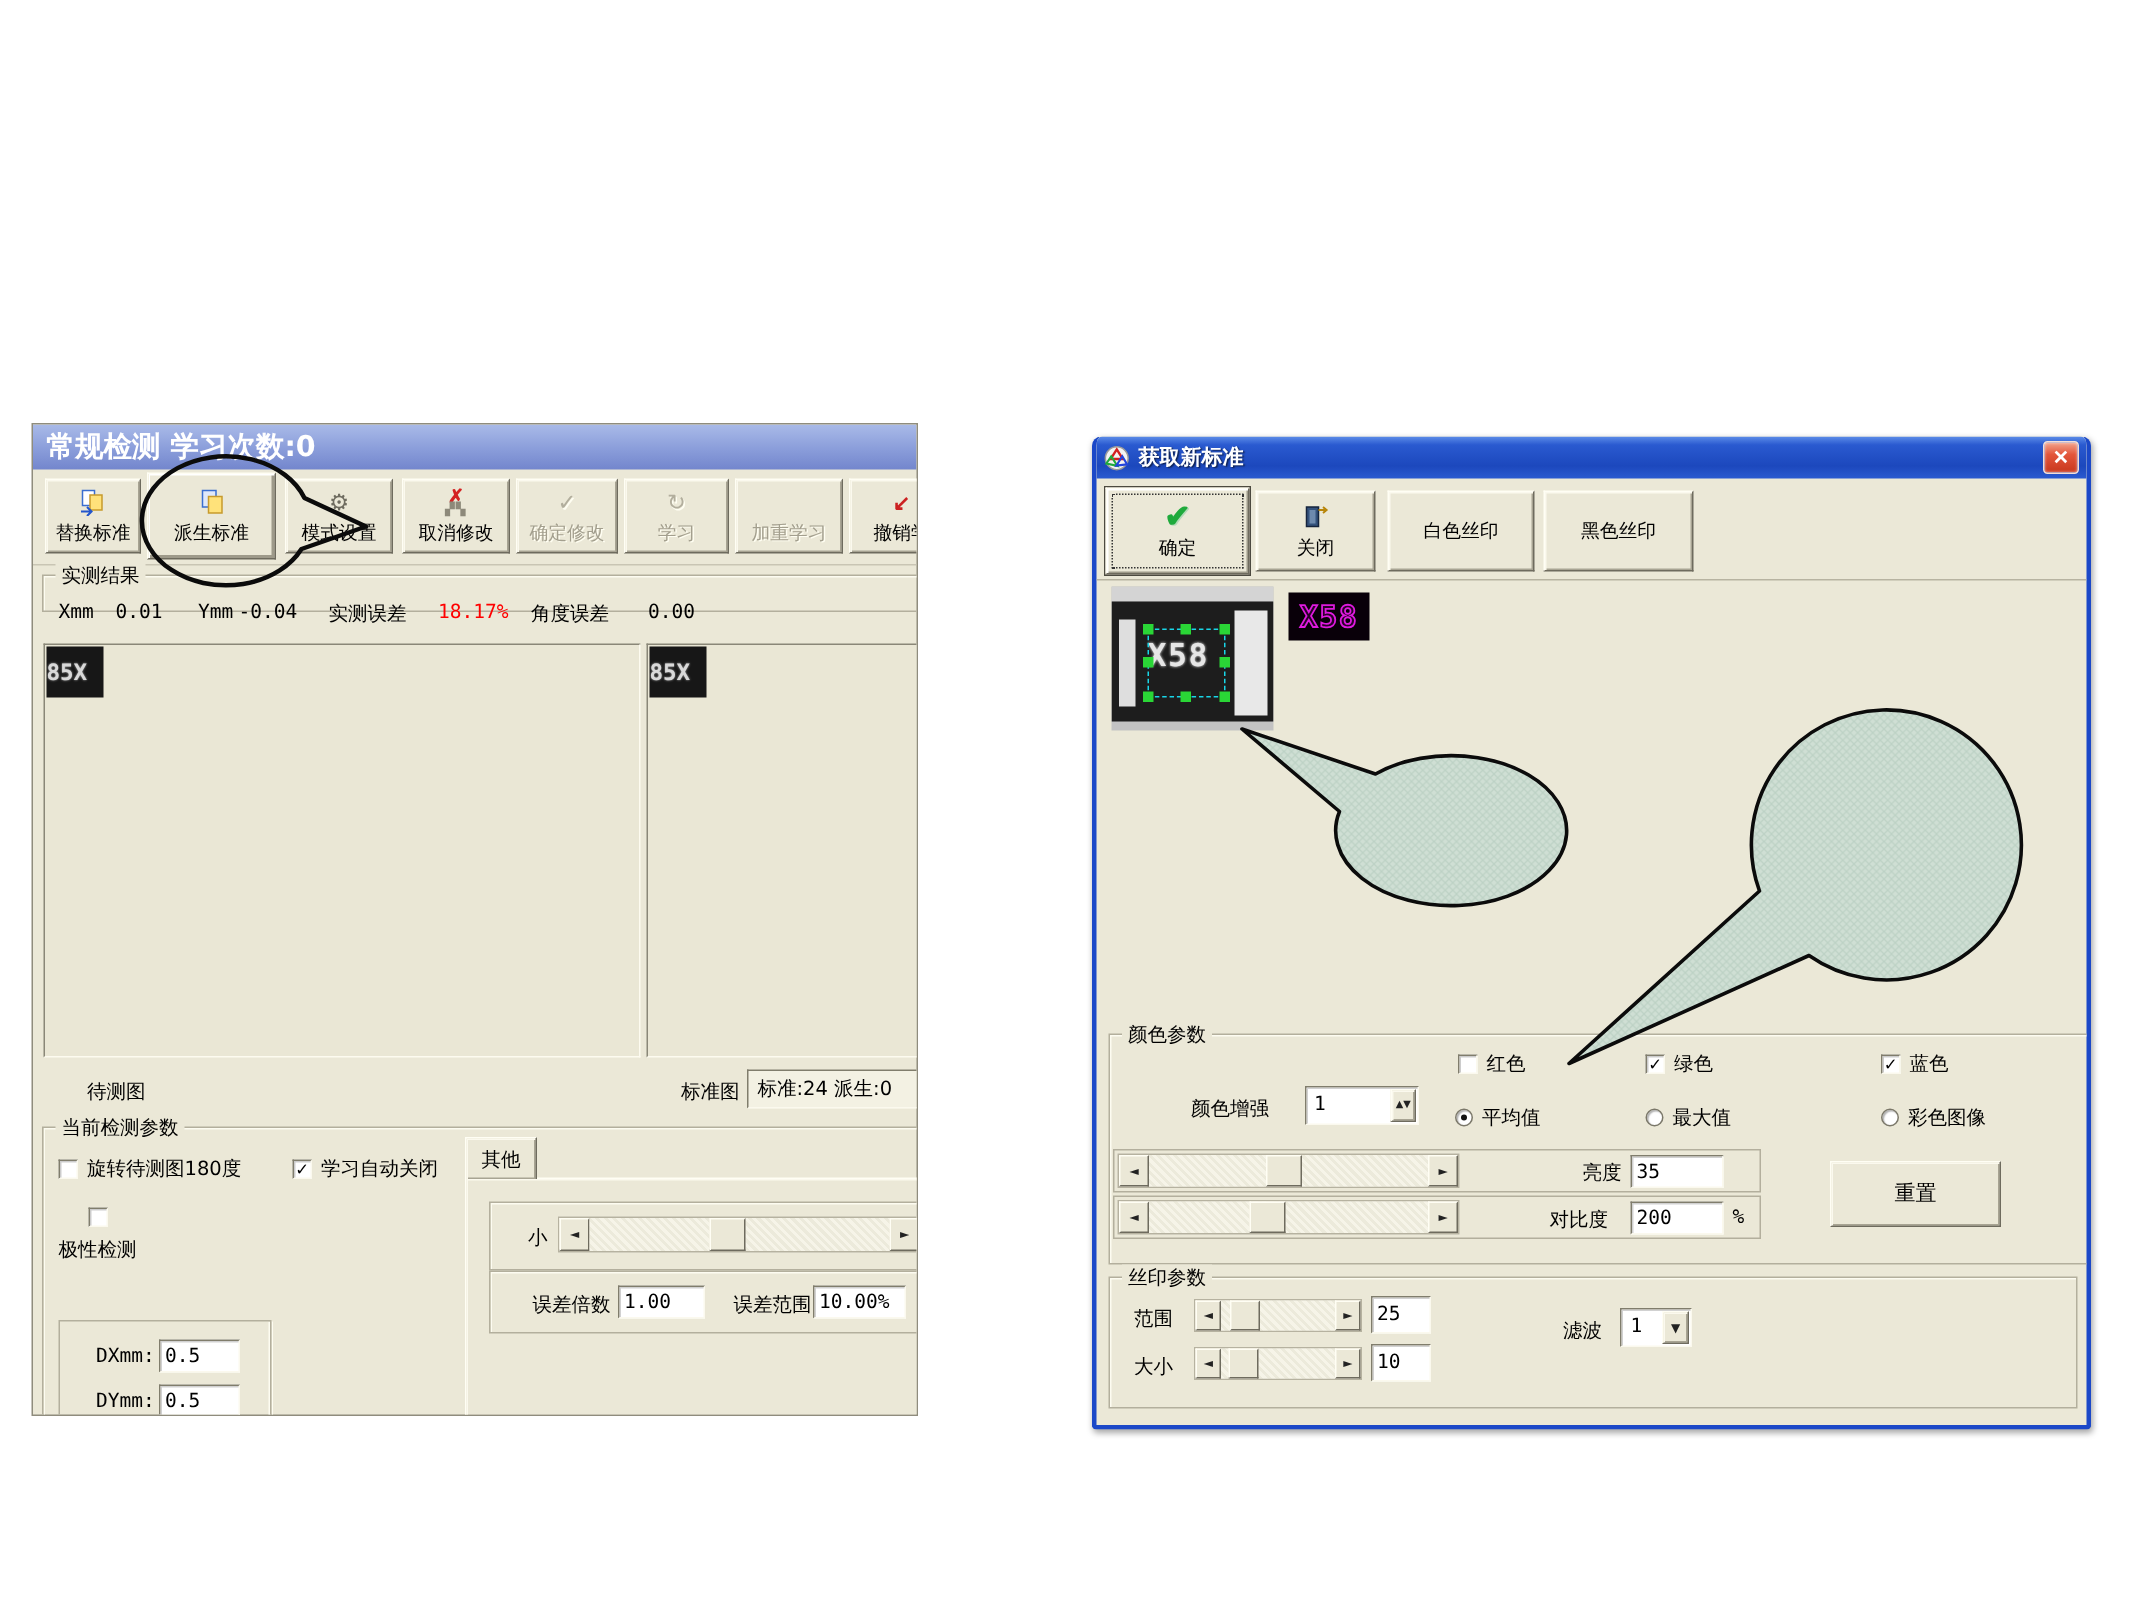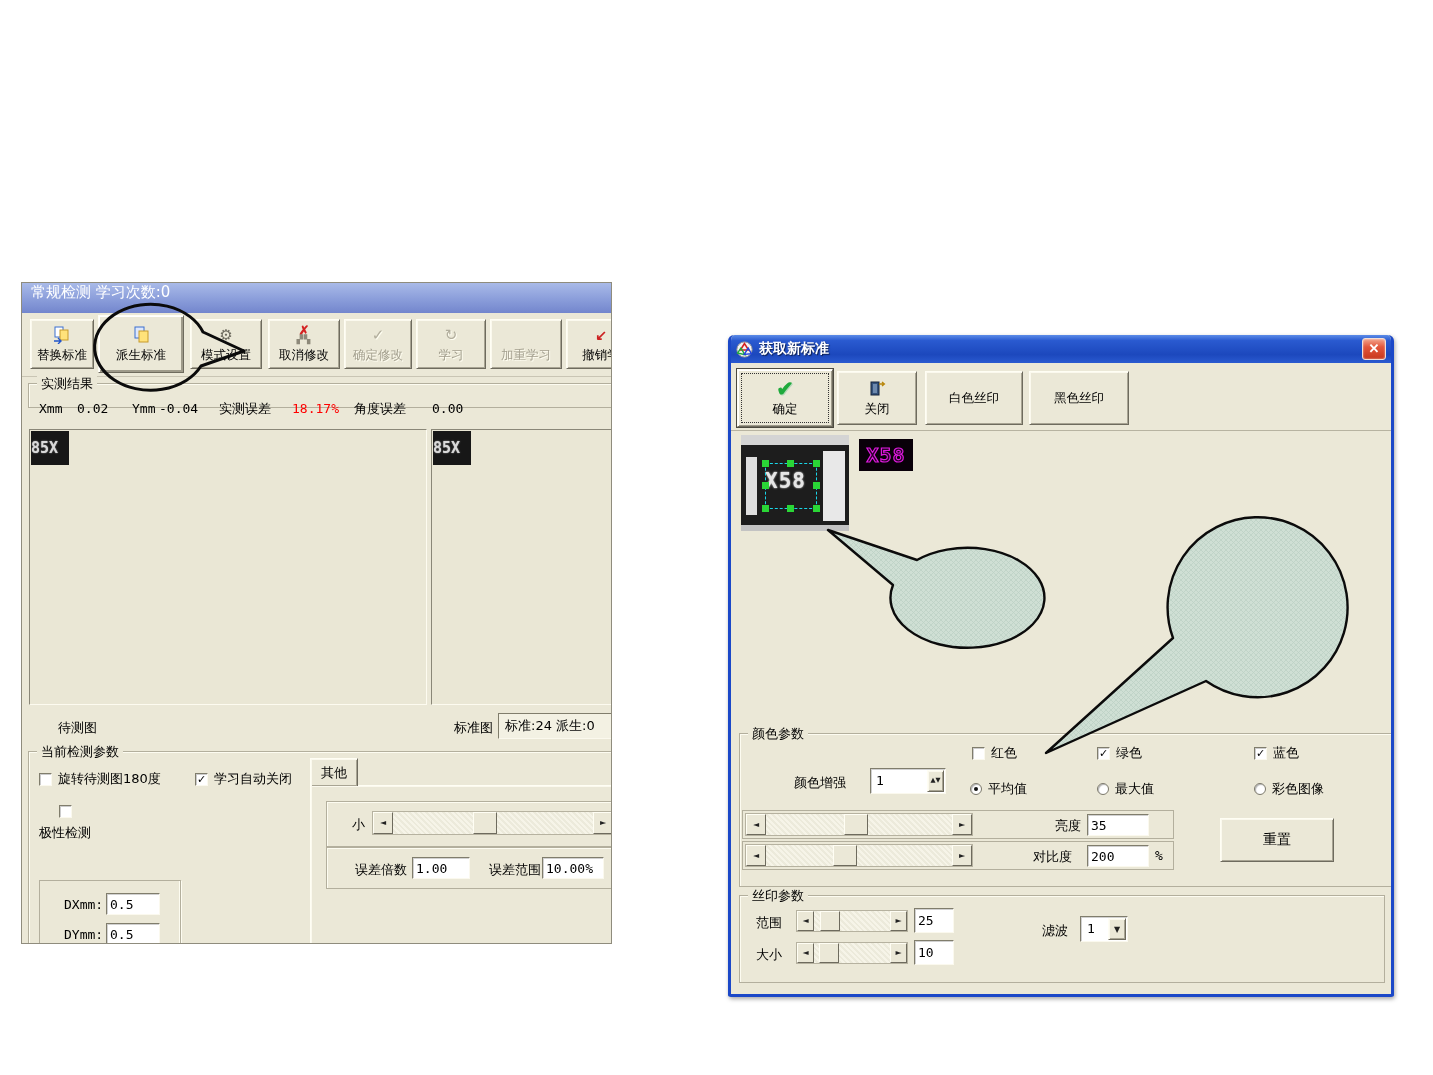--- a/index.html
+++ b/index.html
@@ -57,21 +57,21 @@
   .xp-title { height:28px; background:linear-gradient(180deg,#5c8ce8 0%,#2a5ad0 20%,#1c48bd 70%,#2a5ad0 100%);
         border-radius:4px 4px 0 0; display:flex; align-items:center; padding:0 5px; gap:6px; }
   .xp-title .txt { color:#fff; font-weight:bold; font-size:14px;
         text-shadow:1px 1px 1px rgba(0,0,0,.6); flex:1; }
   .xp-close { width:24px; height:22px; border-radius:3px; border:1px solid #f2ded6;
         background:linear-gradient(180deg,#f2a48c 0%,#e3563b 40%,#c8371c 100%);
         color:#fff; font-weight:bold; font-size:13px; line-height:20px; text-align:center;
         box-shadow:inset 0 0 2px rgba(255,255,255,.7); }
 
   .titlebar-left { background:linear-gradient(180deg,#a9bae8 0%,#8a9dda 55%,#7386cd 100%);
-        color:#fff; font-weight:normal; font-size:15px; display:flex; align-items:flex-start; padding:0 9px; }
+        color:#fff; font-weight:bold; font-size:19px; display:flex; align-items:center; padding:0 9px; }
 
   svg.overlay { pointer-events:none; }
 </style>
 </head>
 <body>
 
 <div id="stage">
 
   <div class="abs win" style="left:22px; top:283px; width:589px; height:660px;">
 
@@ -128,21 +128,21 @@
 
       <button class="abs bevel tbtn" style="left:544px; top:6px; width:70px; height:50px;">
         <span class="ic" style="font-size:14px; color:#cc2222; font-weight:bold;">↙</span>
         <span>撤销学</span>
       </button>
     </div>
 
     <div class="abs grp" style="left:6px; top:100px; width:640px; height:25px;">
       <span class="legend">实测结果</span>
       <span class="abs mono" style="left:10px; top:17px;">Xmm</span>
-      <span class="abs mono" style="left:48px; top:17px;">0.02</span>
+      <span class="abs mono" style="left:48px; top:17px;">0.01</span>
       <span class="abs mono" style="left:103px; top:17px;">Ymm</span>
       <span class="abs mono" style="left:130px; top:17px;">-0.04</span>
       <span class="abs lbl" style="left:190px; top:16px;">实测误差</span>
       <span class="abs mono" style="left:263px; top:17px; color:#ff0000;">18.17%</span>
       <span class="abs lbl" style="left:325px; top:16px;">角度误差</span>
       <span class="abs mono" style="left:403px; top:17px;">0.00</span>
     </div>
 
     <div class="abs" style="left:7px; top:146px; width:398px; height:276px; background:#eae7d5; border:1px solid; border-color:#8a8778 #fdfbf0 #fdfbf0 #8a8778;">
       <div class="abs mono" style="left:1px; top:1px; width:38px; height:34px; background:#171717; color:#d9d9d9; font-weight:bold; font-size:15px; display:flex; align-items:center; text-shadow:0 0 1.5px #bbb;">85X</div>
@@ -209,21 +209,21 @@
           <input class="field" value="10.00%" style="">
         </div>
       </div>
     </div>
 
     <svg class="abs overlay" style="left:0; top:0; z-index:6;" width="589" height="660" viewBox="0 0 589 660">
       <path d="M 222 68 L 181 49 A 56 43 0 1 0 179 83 Z" fill="none" stroke="#0b0b0b" stroke-width="3" stroke-linejoin="round"></path>
     </svg>
   </div>
 
-  <div class="abs xp" style="left:728px; top:291px; width:666px; height:662px;margin-top:44px;">
+  <div class="abs xp" style="left:728px; top:291px; width:666px; height:662px;">
 
     <div class="xp-title">
       <span style="display:flex;">
         <svg width="17" height="17" viewBox="0 0 17 17">
           <circle cx="8.5" cy="8.5" r="7.6" fill="#f3f3f3" stroke="#9a9a9a"></circle>
           <polygon points="8.5,2.6 12.6,9 4.4,9" fill="none" stroke="#d42020" stroke-width="1.6"></polygon>
           <polygon points="4.8,7.2 8.9,13.6 1.6,12" fill="none" stroke="#1faa3c" stroke-width="1.4"></polygon>
           <polygon points="12.2,7.2 15.4,12.6 8.2,13.4" fill="none" stroke="#2244dd" stroke-width="1.4"></polygon>
         </svg>
       </span>

